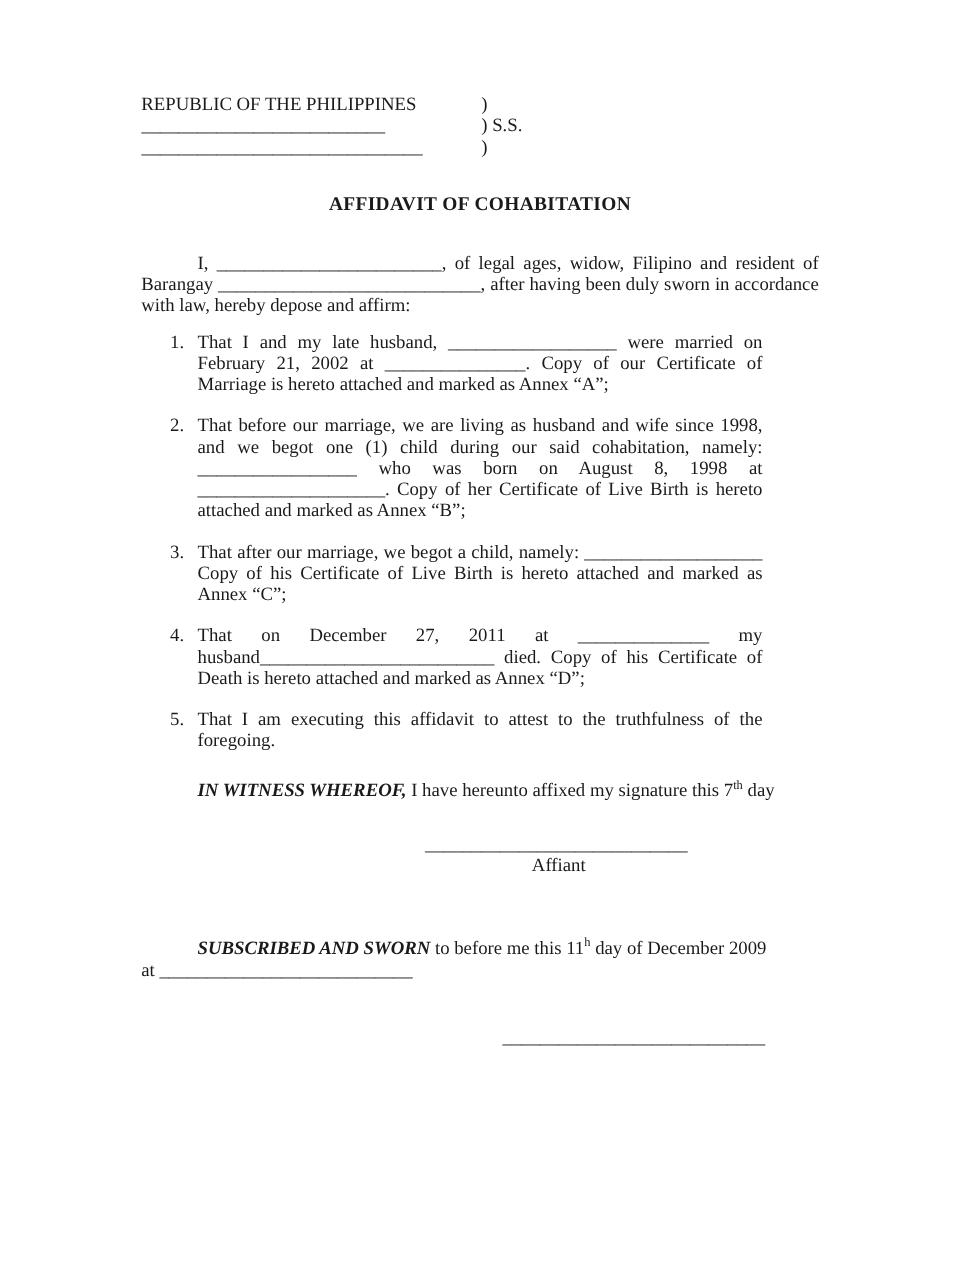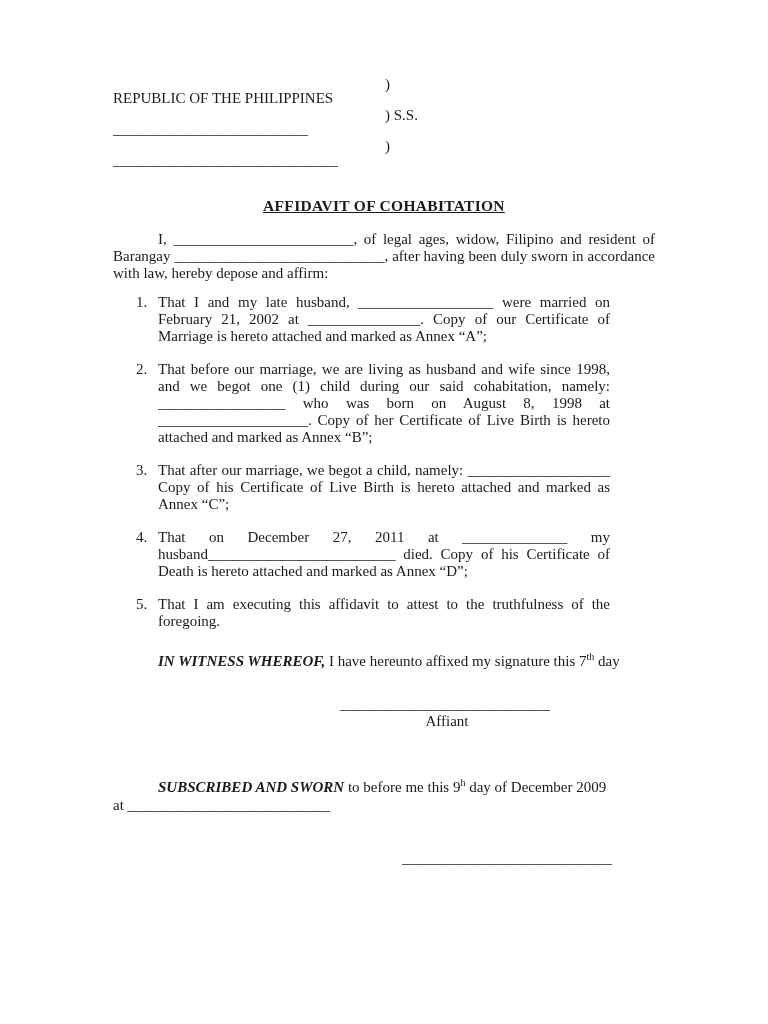--- a/index.html
+++ b/index.html
@@ -10,32 +10,31 @@
     box-sizing: border-box;
     background: #ffffff;
     padding: 76px 113px 0 113px;
     font-family: "Liberation Serif", serif;
     font-size: 15px;
     line-height: 17px;
     color: #1a1a1a;
   }
   .header { }
   .hrow { display: flex; line-height: 17px; }
-  .hleft { width: 272px; flex: none; white-space: nowrap; overflow: hidden; margin-top: 14px; }
+  .hleft { width: 272px; flex: none; white-space: nowrap; overflow: hidden; }
   .hright { white-space: nowrap; }
   .title {
     margin-top: 28px;
     text-align: center;
     font-weight: bold;
     font-size: 15.5px;
     letter-spacing: 0.3px;
-    text-decoration: underline;
   }
   .intro {
-    margin: 17px 0 0 0;
+    margin: 31px 0 0 0;
     text-align: justify;
     text-indent: 45px;
   }
   .list { margin-top: 12px; }
   .item {
     display: flex;
     margin: 0 45px 16px 23px;
   }
   .num { width: 22px; flex: none; }
   .itext { flex: 1; text-align: justify; }
@@ -115,19 +114,19 @@
   <p class="witness">
     <span class="bi">IN WITNESS WHEREOF,</span><span> I have hereunto affixed my signature this 7</span><sup>th</sup><span> day</span><br>
   </p>
 
   <div class="affiant-block">
     <div class="sigline">____________________________</div>
     <div class="siglabel">Affiant</div>
   </div>
 
   <p class="subscribed">
-    <span class="bi">SUBSCRIBED AND SWORN</span><span> to before me this 9</span><sup>h</sup><span> day of December 2009</span><br>
+    <span class="bi">SUBSCRIBED AND SWORN</span><span> to before me this 11</span><sup>h</sup><span> day of December 2009</span><br>
     <span>at ___________________________</span>
   </p>
 
   <div class="notary-line">____________________________</div>
 
 </div>
 
 </body></html>

